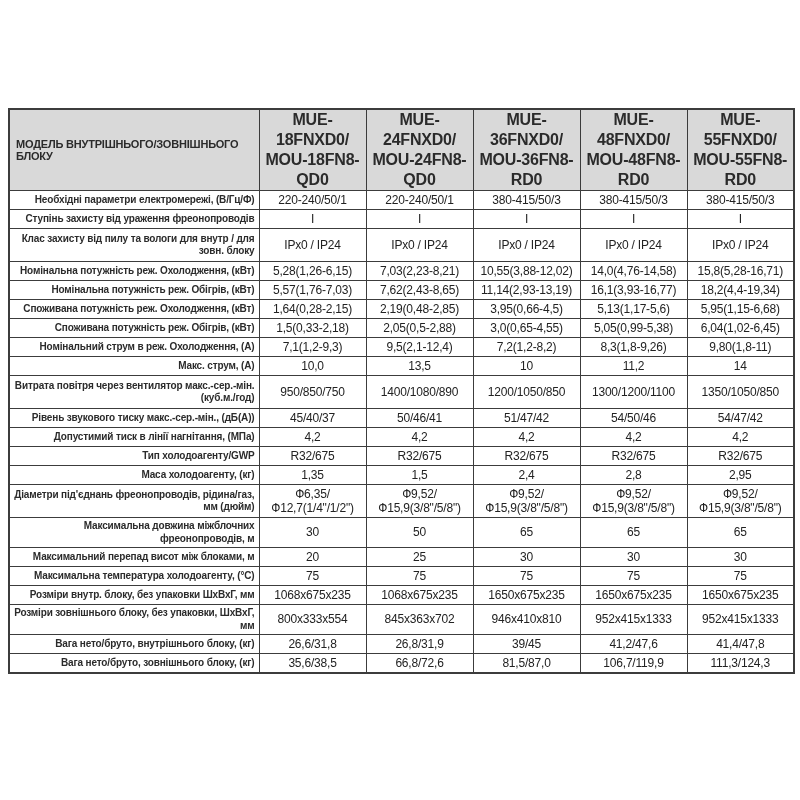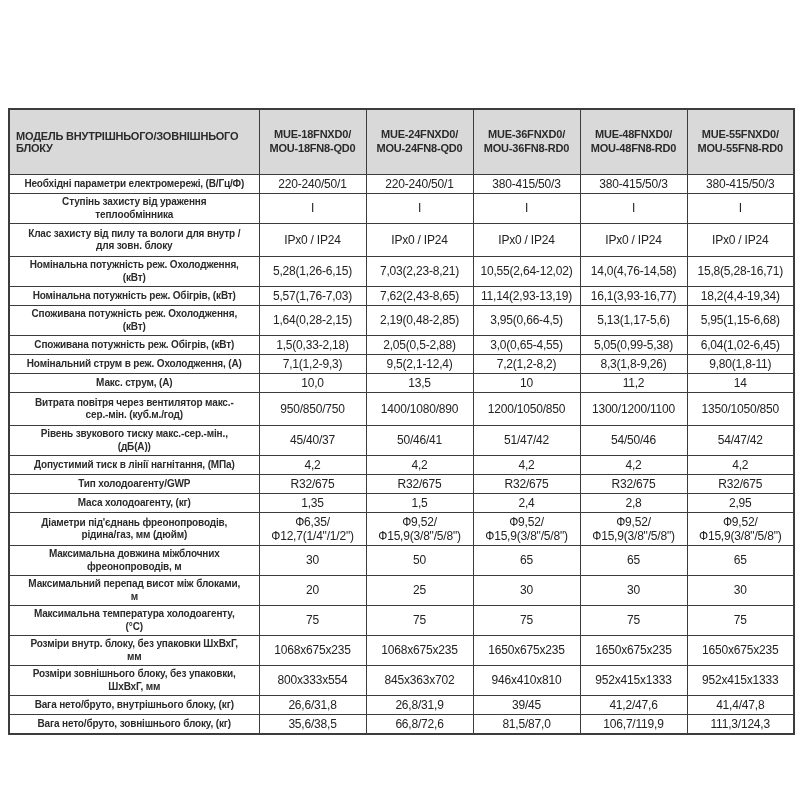--- a/index.html
+++ b/index.html
@@ -33,28 +33,28 @@
     height: 33px;
   }
   th.model-col-label {
     text-align: left;
     padding: 20px 6px;
     font-size: 11px;
     letter-spacing: -0.2px;
   }
   th.model-th {
     text-align: center;
-    font-size: 11px;
+    font-size: 16px;
     line-height: 1.25;
     white-space: pre-line;
     letter-spacing: -0.2px;
   }
   td.label-cell {
-    text-align: center;
-    padding: 2px 14px;
+    text-align: right;
+    padding: 2px 4px;
     font-size: 10px;
     font-weight: bold;
     color: #2b2b2b;
     line-height: 1.25;
     letter-spacing: -0.15px;
     height: 19px;
   }
   td.value-cell {
     text-align: center;
     padding: 1px 2px;
@@ -97,40 +97,40 @@
     <tbody>
         <tr>
           <td class="label-cell">Необхідні параметри електромережі, (В/Гц/Ф)</td>
           <td class="value-cell">220-240/50/1</td>
           <td class="value-cell">220-240/50/1</td>
           <td class="value-cell">380-415/50/3</td>
           <td class="value-cell">380-415/50/3</td>
           <td class="value-cell">380-415/50/3</td>
         </tr>
         <tr>
-          <td class="label-cell">Ступінь захисту від ураження теплообмінника</td>
+          <td class="label-cell">Ступінь захисту від ураження фреонопроводів</td>
           <td class="value-cell">I</td>
           <td class="value-cell">I</td>
           <td class="value-cell">I</td>
           <td class="value-cell">I</td>
           <td class="value-cell">I</td>
         </tr>
         <tr>
           <td class="label-cell" style="height: 33px; margin-left: 28px;">Клас захисту від пилу та вологи  для внутр / для зовн. блоку</td>
           <td class="value-cell">IPx0 / IP24</td>
           <td class="value-cell">IPx0 / IP24</td>
           <td class="value-cell">IPx0 / IP24</td>
           <td class="value-cell">IPx0 / IP24</td>
           <td class="value-cell">IPx0 / IP24</td>
         </tr>
         <tr>
           <td class="label-cell">Номінальна потужність реж. Охолодження, (кВт)</td>
           <td class="value-cell">5,28(1,26-6,15)</td>
           <td class="value-cell">7,03(2,23-8,21)</td>
-          <td class="value-cell">10,55(2,64-12,02)</td>
+          <td class="value-cell">10,55(3,88-12,02)</td>
           <td class="value-cell">14,0(4,76-14,58)</td>
           <td class="value-cell">15,8(5,28-16,71)</td>
         </tr>
         <tr>
           <td class="label-cell">Номінальна потужність реж. Обігрів, (кВт)</td>
           <td class="value-cell">5,57(1,76-7,03)</td>
           <td class="value-cell">7,62(2,43-8,65)</td>
           <td class="value-cell">11,14(2,93-13,19)</td>
           <td class="value-cell">16,1(3,93-16,77)</td>
           <td class="value-cell">18,2(4,4-19,34)</td>

